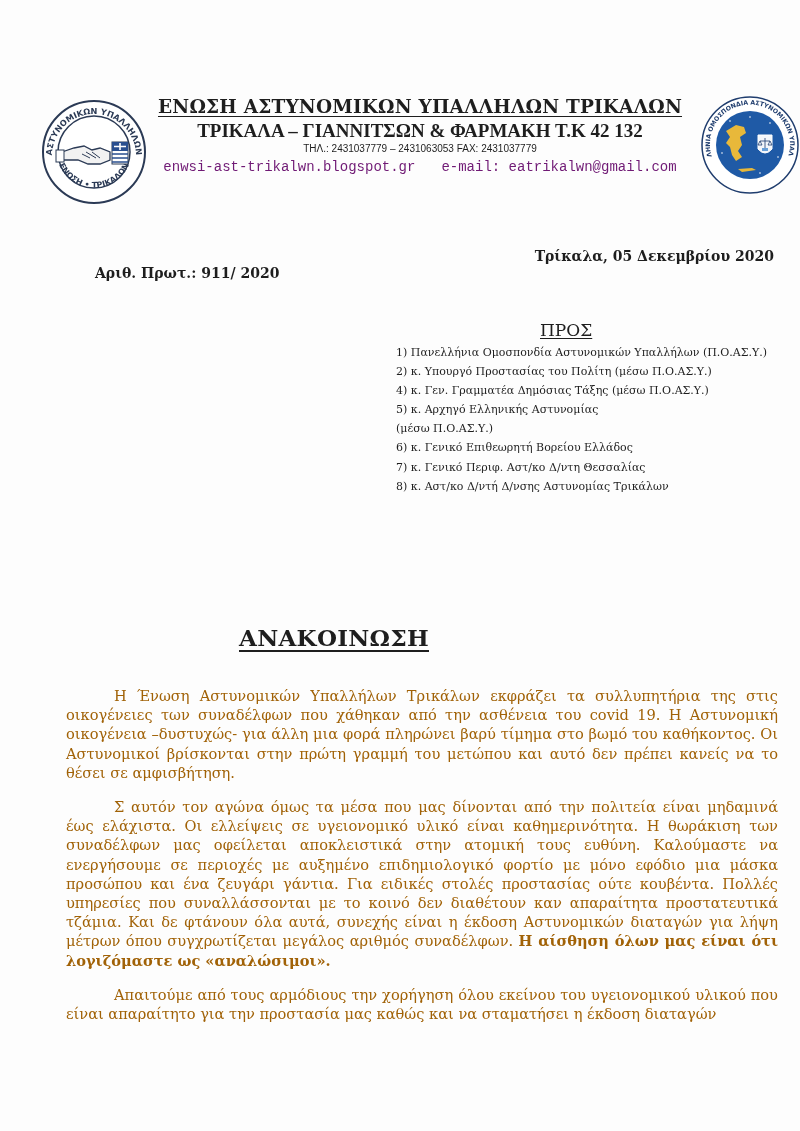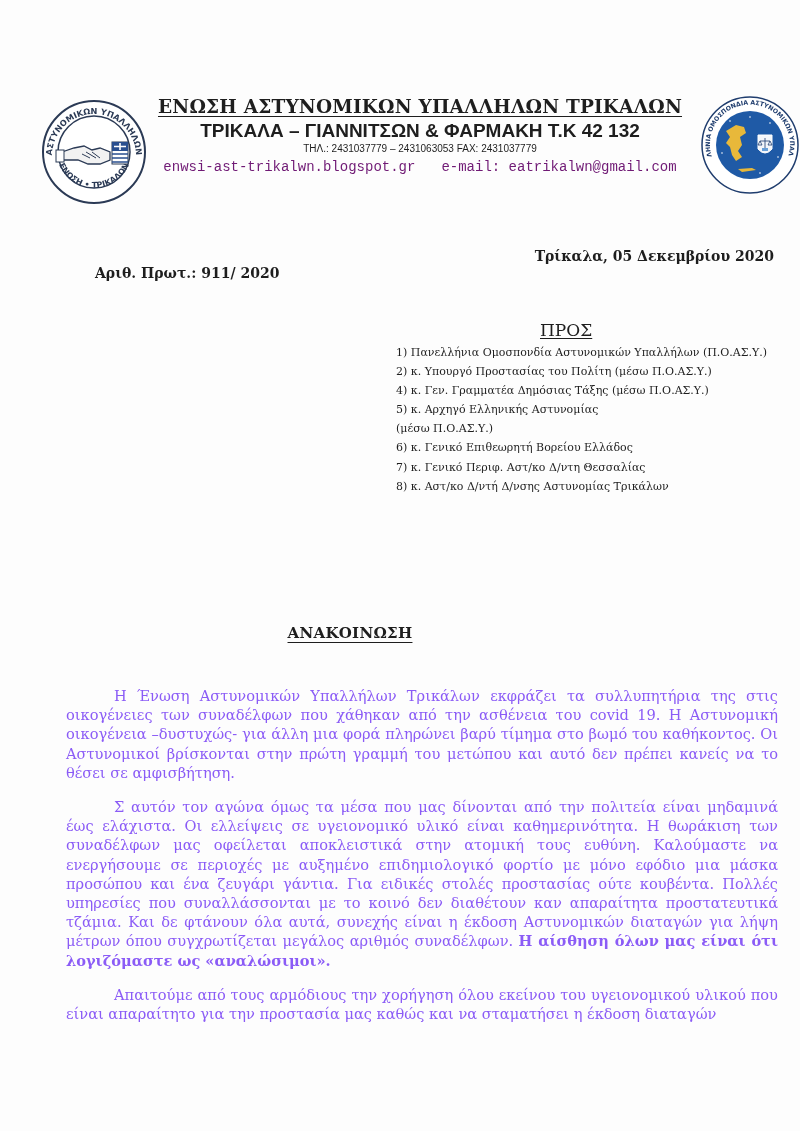--- a/index.html
+++ b/index.html
@@ -15,21 +15,21 @@
   .logo { position: absolute; }
   .logo-left { left: 40px; top: 98px; width: 108px; height: 108px; }
   .logo-right { left: 700px; top: 95px; width: 100px; height: 100px; }
   .hdr { position: absolute; left: 150px; width: 540px; text-align: center; }
   .hdr-title {
     top: 96px; font-family: "DejaVu Serif", serif; font-weight: bold;
     font-size: 18.5px; letter-spacing: 0.2px; text-decoration: underline;
     text-underline-offset: 3px; white-space: nowrap;
   }
   .hdr-address {
-    top: 120px; font-family: Liberation Sans, sans-serif; font-weight: bold;
+    top: 120px; font-family: Liberation Serif, serif; font-weight: bold;
     font-size: 19px; white-space: nowrap;
   }
   .hdr-phones {
     top: 143px; font-family: "Liberation Sans", sans-serif; font-size: 10px; white-space: nowrap;
   }
   .hdr-web {
     top: 159px; font-family: "Liberation Mono", monospace; font-size: 14px; white-space: nowrap;
     color: #701a75;
   }
   .hdr-web .gap { display: inline-block; width: 26px; }
@@ -44,28 +44,28 @@
   .pros {
     left: 540px; top: 320px; font-weight: normal; font-size: 17px; text-decoration: underline;
     text-underline-offset: 2px;
   }
   .recipients {
     left: 396px; top: 343px; width: 384px; font-size: 11px; line-height: 19.1px;
   }
   .recipients .item { text-align: justify; text-align-last: left; }
   
   .announcement-title {
-    left: 16px; width: 668px; top: 624px; text-align: center;
-    font-weight: bold; font-size: 15px; text-decoration: underline; text-underline-offset: 4px;
+    left: 0; width: 668px; top: 624px; text-align: center;
+    font-weight: bold; font-size: 23px; text-decoration: underline; text-underline-offset: 4px;
     letter-spacing: 0.3px;
   }
   
   .body-text {
     left: 66px; width: 712px; font-size: 14.6px; line-height: 19.2px;
-    text-align: justify; color: #8b5cf6;
+    text-align: justify; color: #a16207;
   }
   .body-text p { margin: 0; text-indent: 48px; }
   .p1 { top: 686px; }
   .p2 { top: 797px; }
   .p3 { top: 985px; }
   .bold { font-weight: bold; }
   svg { display: block; }
 </style>
 </head>
 <body>

